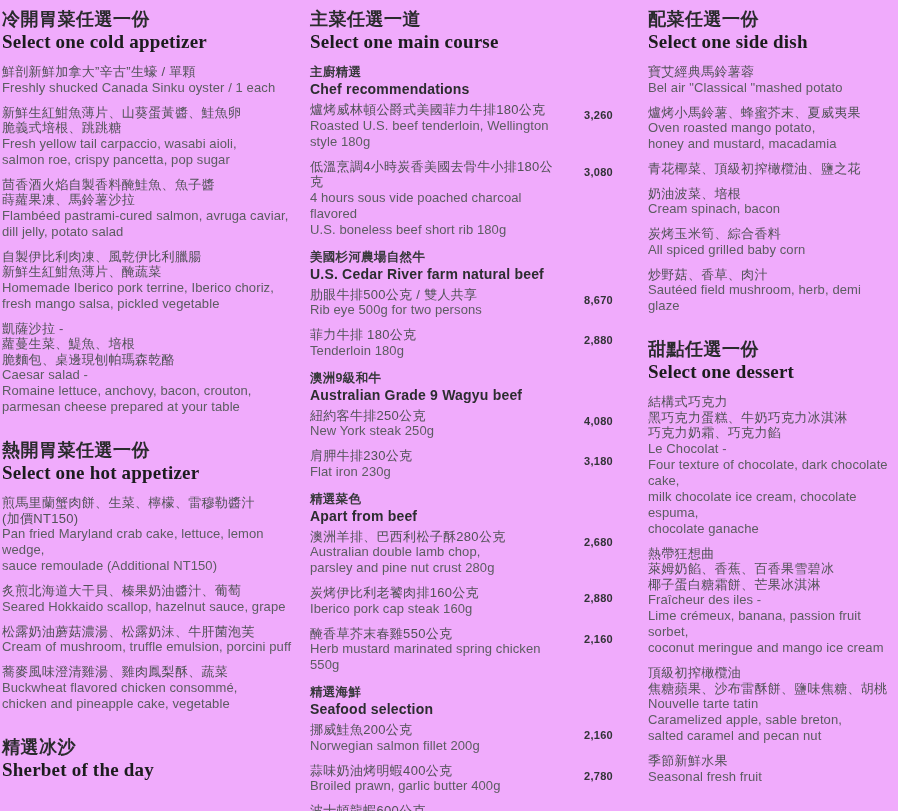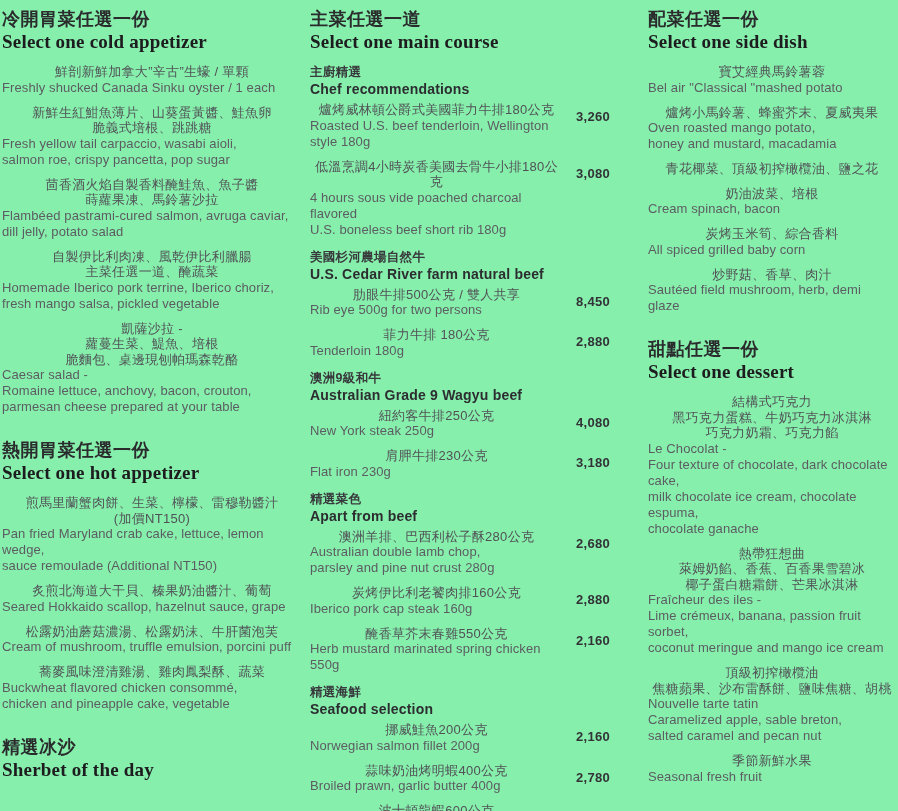--- a/index.html
+++ b/index.html
@@ -1,19 +1,19 @@
 <!DOCTYPE html>
 <html><head>
 <meta charset="utf-8">
 <style>
   html,body{margin:0;padding:0;background:#ffffff;}
   .page{
     position:relative;
     width:898px;height:811px;
-    background:#86efac;
+    background:#f0abfc;
     overflow:hidden;
     font-family:"Liberation Sans","DejaVu Sans",sans-serif;
     -webkit-font-smoothing:antialiased;
   }
   .col{position:absolute;top:8px;}
   .col-0{left:2px;width:300px;}
   .col-1{left:310px;width:303px;}
   .col-2{left:648px;width:248px;}
 
   .menu-section{margin-bottom:24px;}
@@ -27,26 +27,26 @@
     font-size:19px;font-weight:700;line-height:22px;
     color:#1c1c1e;margin:0 0 11px 0;letter-spacing:0.2px;
   }
 
   .group-head{margin:11px 0 4px 0;}
   .g-cn{font-size:12.5px;font-weight:700;line-height:16px;color:#38393c;letter-spacing:0.3px;}
   .g-en{font-size:14px;font-weight:700;line-height:18px;color:#2c2d30;letter-spacing:0.2px;}
 
   .item{display:flex;justify-content:space-between;align-items:flex-start;margin-bottom:9px;}
   .item-text{flex:1;min-width:0;}
-  .line-cn{font-size:13px;line-height:15.5px;color:#515257;letter-spacing:0.3px;text-align:center;}
+  .line-cn{font-size:13px;line-height:15.5px;color:#515257;letter-spacing:0.3px;}
   .line-en{font-size:13px;line-height:16px;color:#5c5d62;letter-spacing:0.1px;}
   .price{
-    font-size:13px;font-weight:700;color:#323337;
+    font-size:11px;font-weight:700;color:#323337;
     padding-top:7px;margin-left:10px;white-space:nowrap;
-    text-align:center;min-width:40px;letter-spacing:0.3px;
+    text-align:right;min-width:40px;letter-spacing:0.3px;
   }
 </style>
 </head>
 <body>
 
 <div class="page">
   <div class="col col-0">
       <section class="menu-section">
         <h2 class="h-cn">冷開胃菜任選一份</h2>
         <h2 class="h-en">Select one cold appetizer</h2>
@@ -68,21 +68,21 @@
           <div class="item-text">
             <div class="line-cn">茴香酒火焰自製香料醃鮭魚、魚子醬</div>
             <div class="line-cn">蒔蘿果凍、馬鈴薯沙拉</div>
             <div class="line-en">Flambéed pastrami-cured salmon, avruga caviar,</div>
             <div class="line-en">dill jelly, potato salad</div>
           </div>
         </div>
         <div class="item">
           <div class="item-text">
             <div class="line-cn">自製伊比利肉凍、風乾伊比利臘腸</div>
-            <div class="line-cn">主菜任選一道、醃蔬菜</div>
+            <div class="line-cn">新鮮生紅魽魚薄片、醃蔬菜</div>
             <div class="line-en">Homemade Iberico pork terrine, Iberico choriz,</div>
             <div class="line-en">fresh mango salsa, pickled vegetable</div>
           </div>
         </div>
         <div class="item">
           <div class="item-text">
             <div class="line-cn">凱薩沙拉 -</div>
             <div class="line-cn">蘿蔓生菜、鯷魚、培根</div>
             <div class="line-cn">脆麵包、桌邊現刨帕瑪森乾酪</div>
             <div class="line-en">Caesar salad -</div>
@@ -152,21 +152,21 @@
         </div>
         <div class="group-head">
           <div class="g-cn">美國杉河農場自然牛</div>
           <div class="g-en">U.S. Cedar River farm natural beef</div>
         </div>
         <div class="item">
           <div class="item-text">
             <div class="line-cn">肋眼牛排500公克 / 雙人共享</div>
             <div class="line-en">Rib eye 500g for two persons</div>
           </div>
-          <div class="price">8,450</div>
+          <div class="price">8,670</div>
         </div>
         <div class="item">
           <div class="item-text">
             <div class="line-cn">菲力牛排 180公克</div>
             <div class="line-en">Tenderloin 180g</div>
           </div>
           <div class="price">2,880</div>
         </div>
         <div class="group-head">
           <div class="g-cn">澳洲9級和牛</div>

